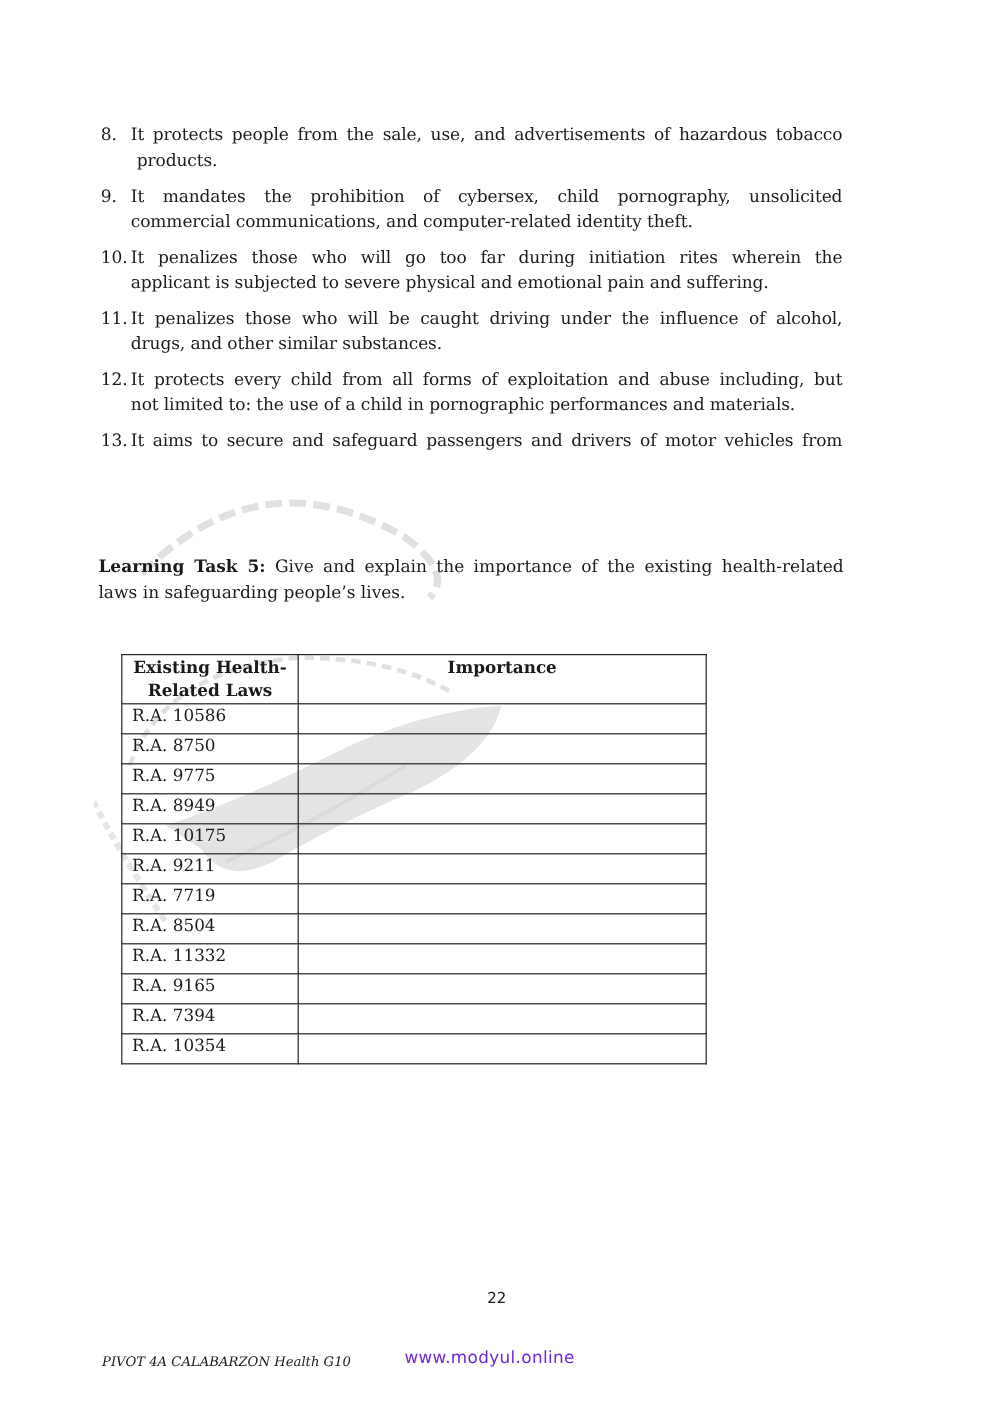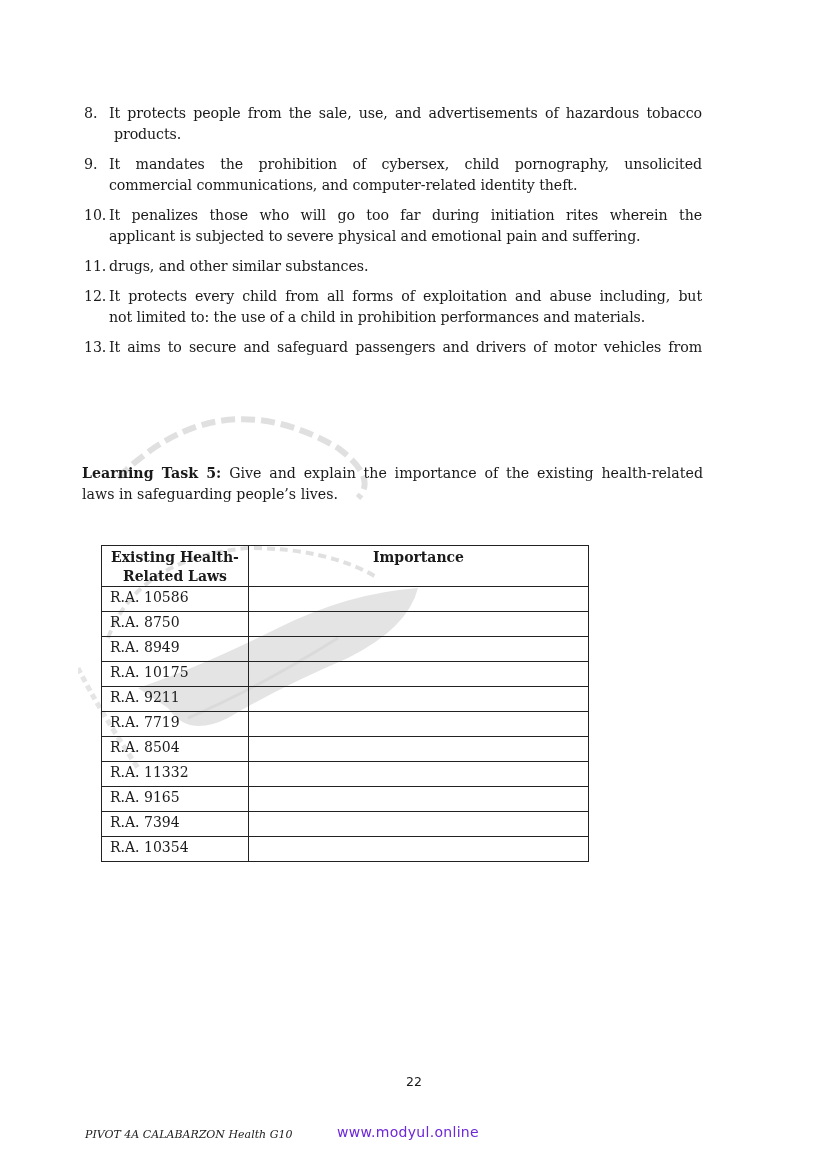--- a/index.html
+++ b/index.html
@@ -73,26 +73,27 @@
     <span class="line1">It mandates the prohibition of cybersex, child pornography, unsolicited</span>
     <span class="line2">commercial communications, and computer-related identity theft.</span>
   </div>
   <div class="item">
     <span class="num">10.</span>
     <span class="line1">It penalizes those who will go too far during initiation rites wherein the</span>
     <span class="line2">applicant is subjected to severe physical and emotional pain and suffering.</span>
   </div>
   <div class="item">
     <span class="num">11.</span>
+    <span class="line1">It penalizes those who will be caught driving under the influence of alcohol,</span>
     <span class="line2">drugs, and other similar substances.</span>
   </div>
   <div class="item">
     <span class="num">12.</span>
     <span class="line1">It protects every child from all forms of exploitation and abuse including, but</span>
-    <span class="line2">not limited to: the use of a child in prohibition performances and materials.</span>
+    <span class="line2">not limited to: the use of a child in pornographic performances and materials.</span>
   </div>
   <div class="item">
     <span class="num">13.</span>
     <span class="line1">It aims to secure and safeguard passengers and drivers of motor vehicles from</span>
   </div>
 </div>
 
 <div class="task">
   <span class="l1"><b>Learning Task 5:</b><span> Give and explain the importance of the existing health-related</span></span>
   <span>laws in safeguarding people’s lives.</span>
@@ -105,20 +106,24 @@
       <th>Importance</th>
     </tr>
   </thead>
   <tbody>
     <tr>
         <td class="law">R.A. 10586</td>
         <td></td>
       </tr>
     <tr>
         <td class="law">R.A. 8750</td>
+        <td></td>
+      </tr>
+    <tr>
+        <td class="law">R.A. 9775</td>
         <td></td>
       </tr>
     <tr>
         <td class="law">R.A. 8949</td>
         <td></td>
       </tr>
     <tr>
         <td class="law">R.A. 10175</td>
         <td></td>
       </tr>

